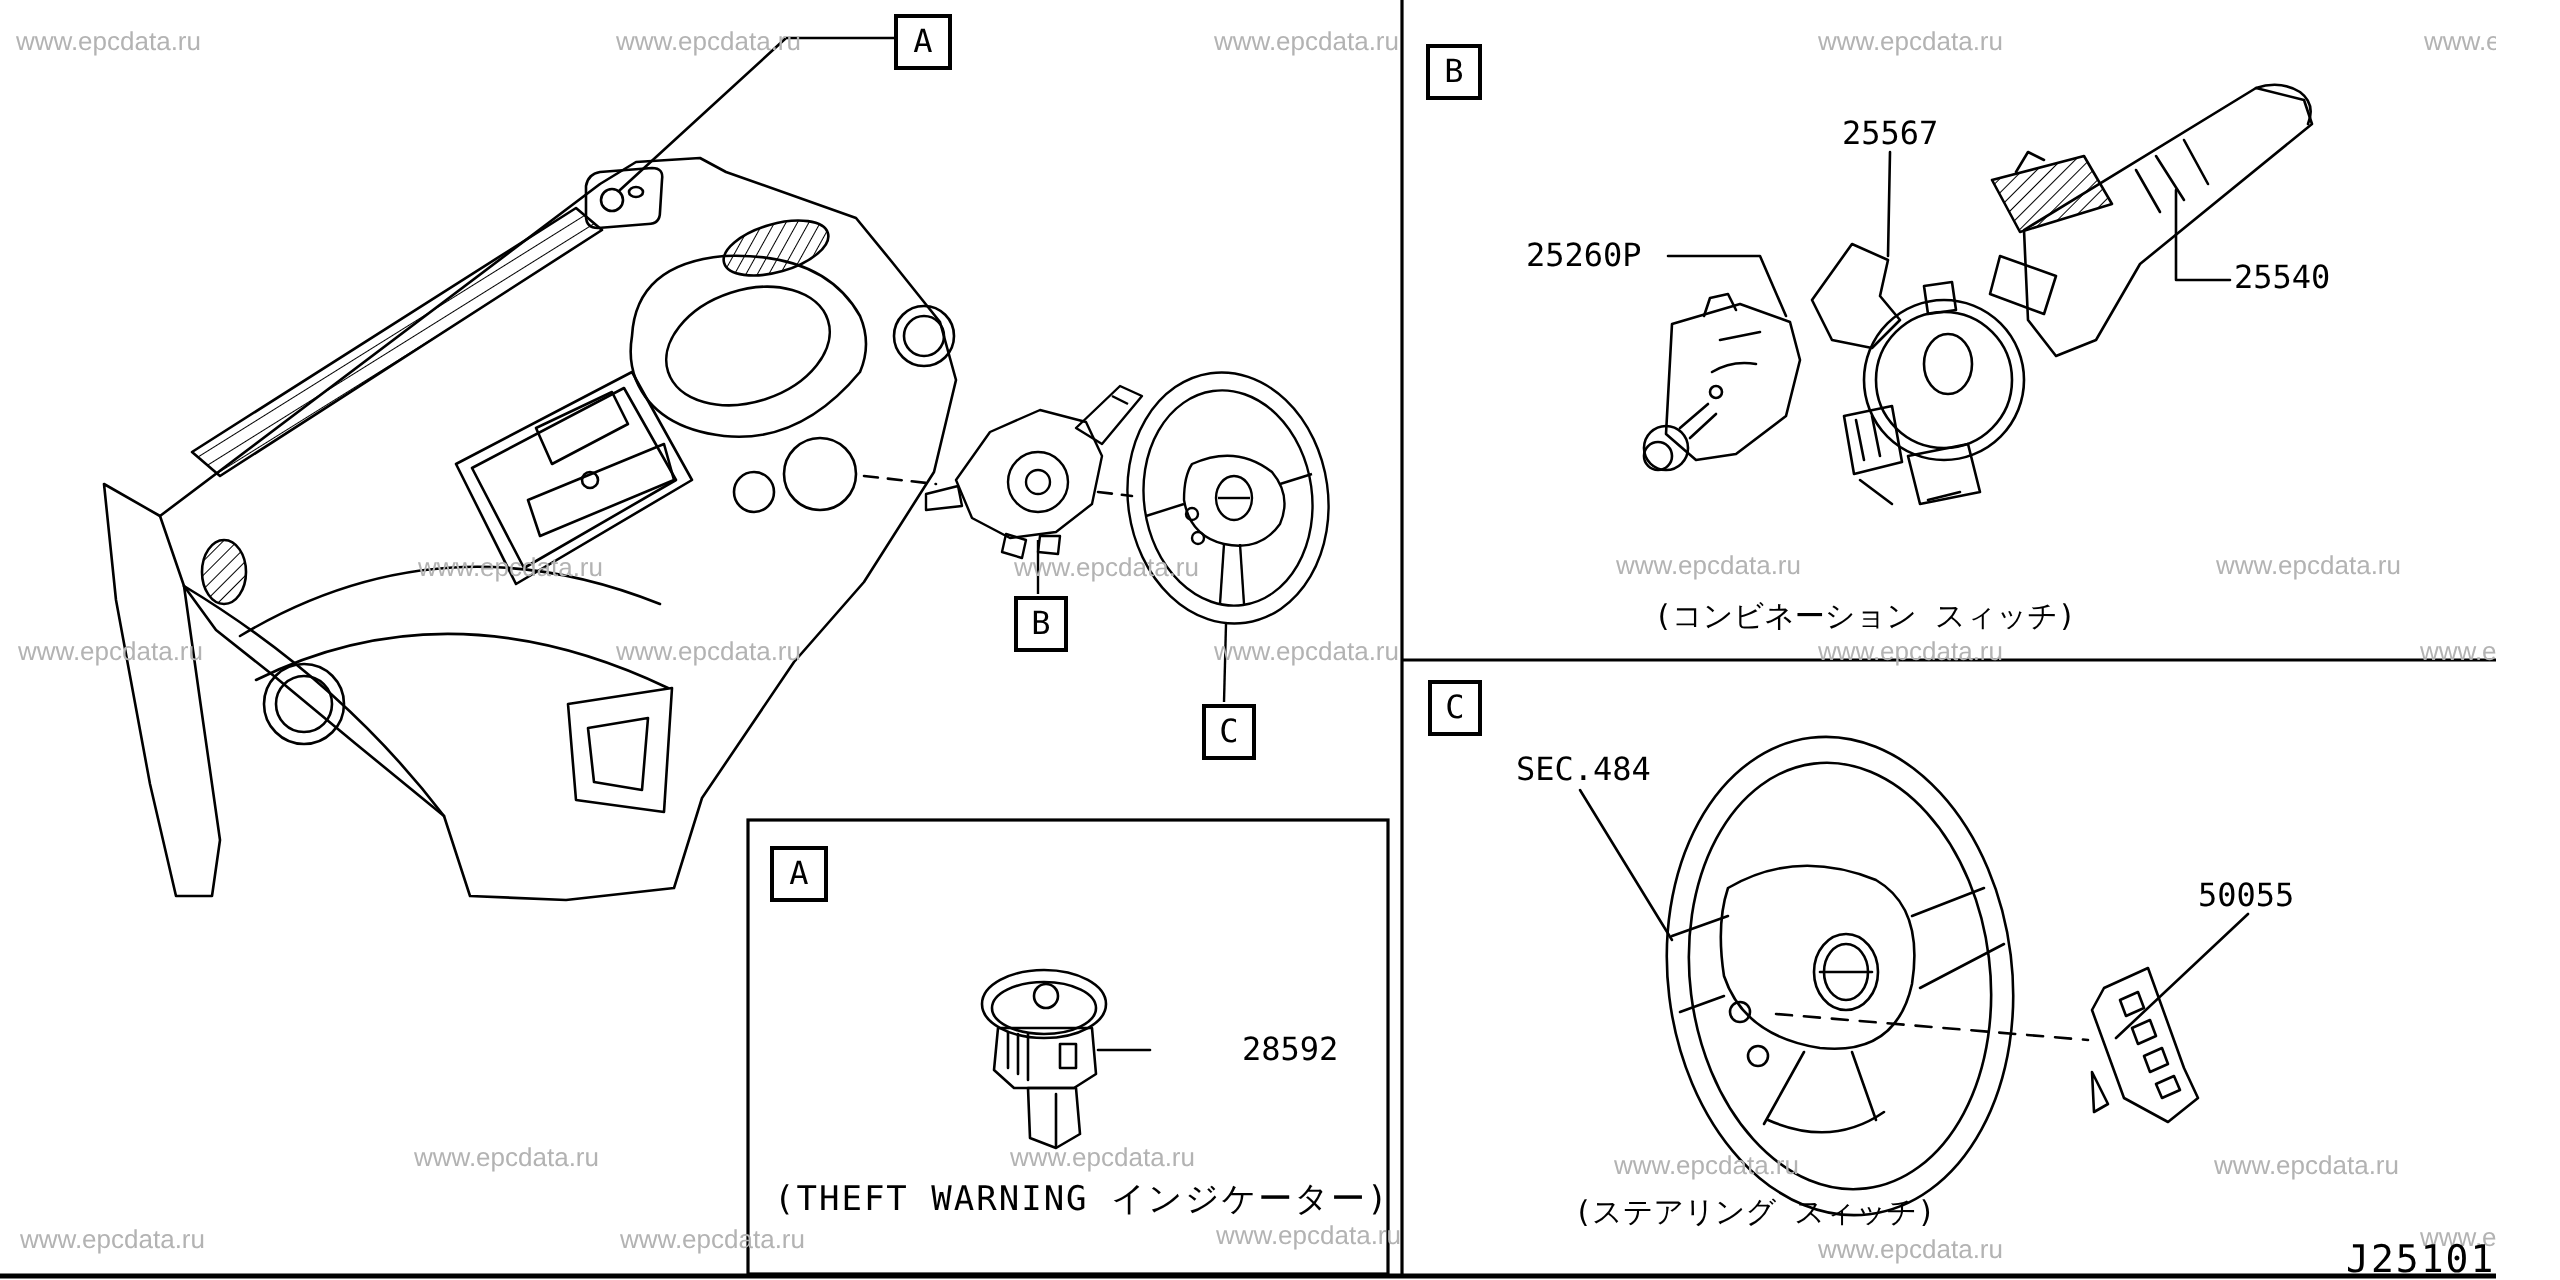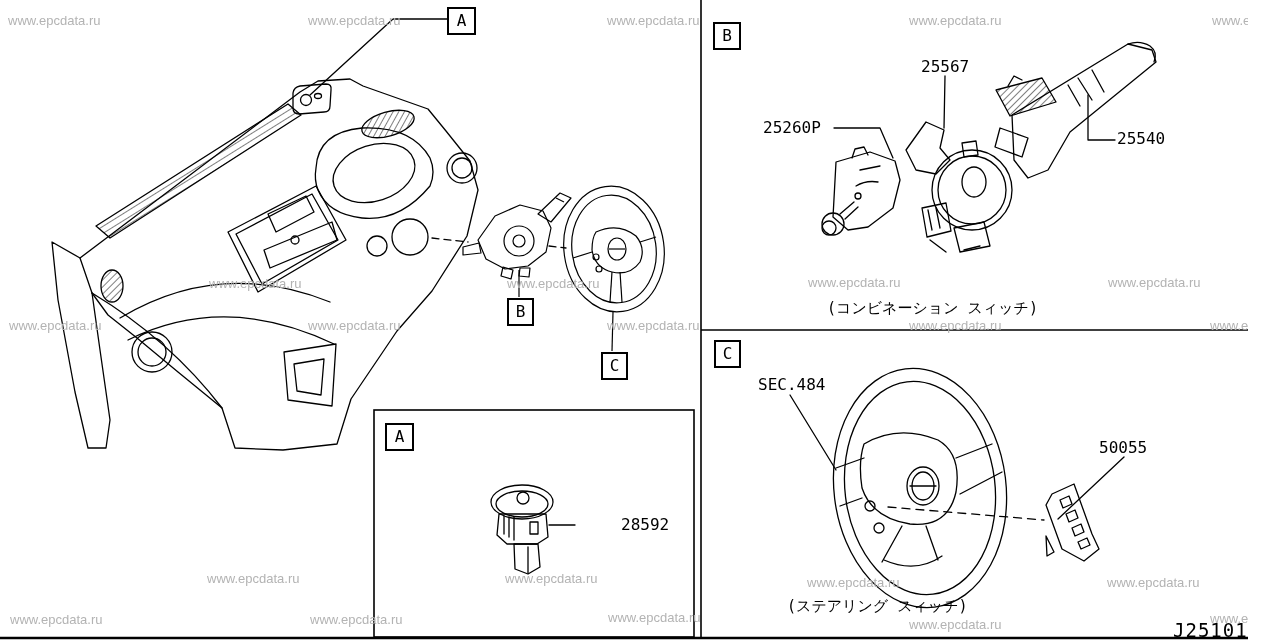--- a/index.html
+++ b/index.html
@@ -216,15 +216,16 @@
 
   <div class="partnum" style="left:921px;top:59px;">25567</div>
   <div class="partnum" style="left:763px;top:120px;">25260P</div>
   <div class="partnum" style="left:1117px;top:131px;text-align:right;">25540</div>
   <div class="partnum" style="left:758px;top:377px;text-align:center;">SEC.484</div>
   <div class="partnum" style="left:1099px;top:440px;">50055</div>
   <div class="partnum" style="left:577px;top:517px;margin-left:44px;">28592</div>
 
   <div class="caption" style="left:827px;top:301px;">(コンビネーション スィッチ)</div>
   <div class="caption" style="left:787px;top:599px;">(ステアリング スィッチ)</div>
+  <div class="caption caption-a" style="left:387px;top:592px;">(THEFT WARNING インジケーター)</div>
 
   <div class="code" style="left:1173px;top:621px;">J251011E</div>
 </div>
 
 </body></html>

